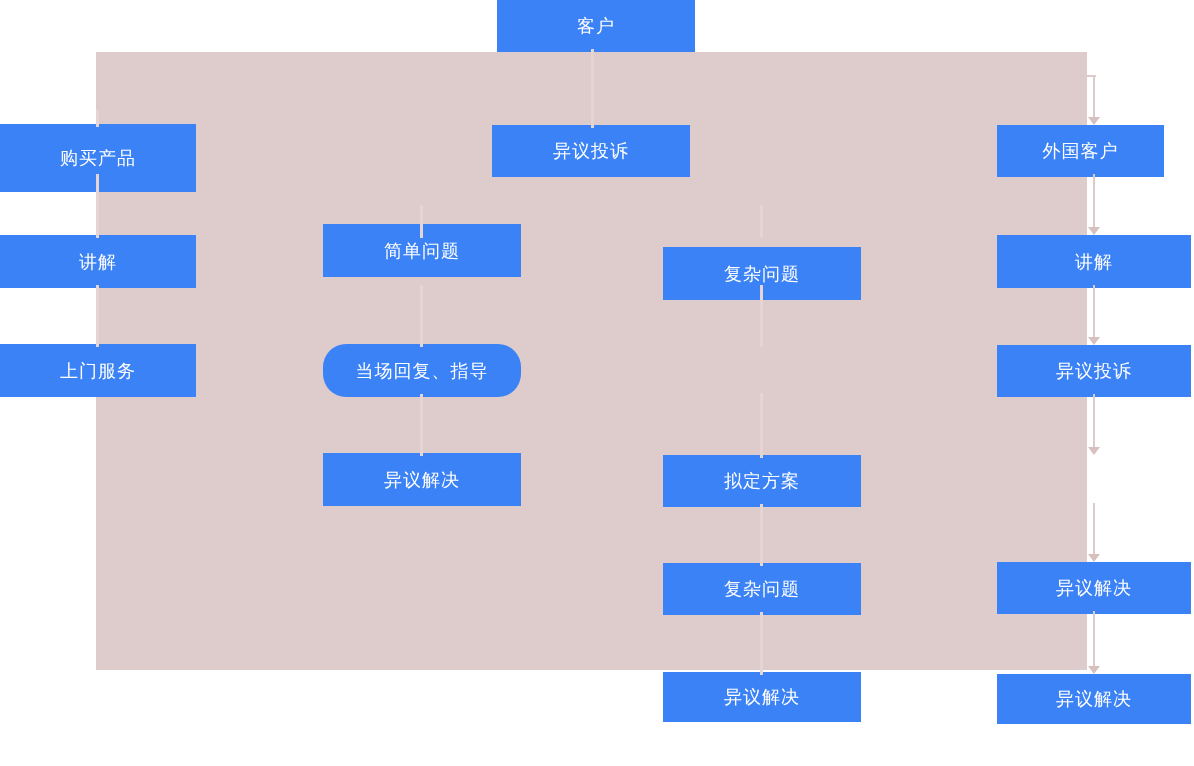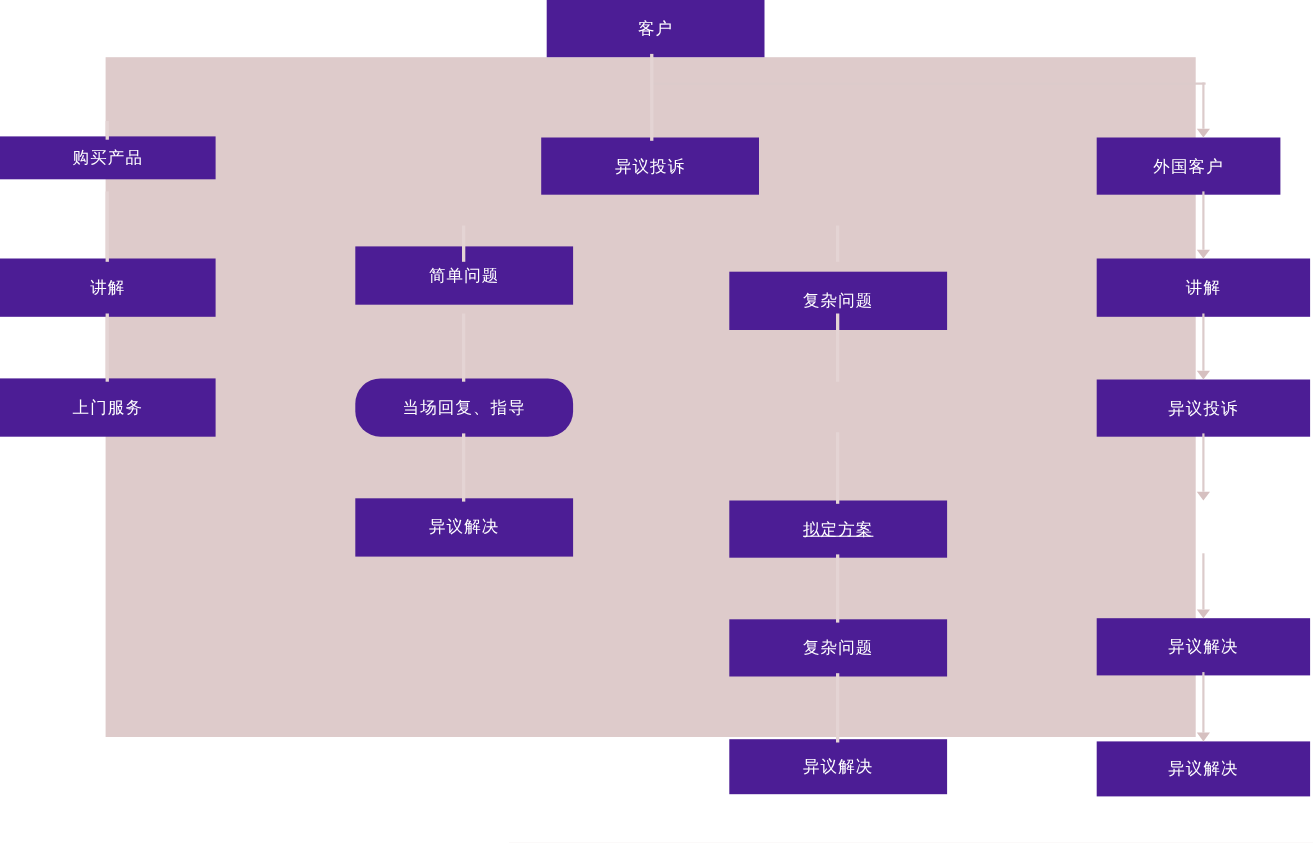--- a/index.html
+++ b/index.html
@@ -18,26 +18,26 @@
   #bg-panel {
     position: absolute;
     left: 96px;
     top: 52px;
     width: 991px;
     height: 618px;
     background: #decbcb;
   }
   .node {
     position: absolute;
-    background: #4c1d95;
+    background: #3b82f6;
     color: #ffffff;
     display: flex;
     align-items: center;
     justify-content: center;
-    font-size: 15px;
+    font-size: 18px;
     letter-spacing: 1px;
     text-align: center;
     box-sizing: border-box;
     white-space: nowrap;
   }
   .connector-v {
     position: absolute;
     width: 2px;
     background: #dccbcb;
   }
@@ -86,29 +86,29 @@
       <div class="connector-v ghost" style="left: 420px; top: 285px; height: 62px;"></div>
       <div class="connector-v ghost" style="left: 420px; top: 394px; height: 62px;"></div>
       <div class="connector-v ghost" style="left: 760px; top: 205px; height: 33px;"></div>
       <div class="connector-v ghost" style="left: 760px; top: 285px; height: 62px;"></div>
       <div class="connector-v ghost" style="left: 760px; top: 393px; height: 65px;"></div>
       <div class="connector-v ghost" style="left: 760px; top: 504px; height: 62px;"></div>
       <div class="connector-v ghost" style="left: 760px; top: 612px; height: 63px;"></div>
     </div>
   <div id="node-layer" style="position: absolute; inset: 0px; z-index: 1;">
       <div class="node" style="left: 497px; top: 0px; width: 198px; height: 52px;">客户</div>
-      <div class="node" style="left: 0px; top: 124px; width: 196px; height: 39px;">购买产品</div>
+      <div class="node" style="left: 0px; top: 124px; width: 196px; height: 68px;">购买产品</div>
       <div class="node" style="left: 0px; top: 235px; width: 196px; height: 53px;">讲解</div>
       <div class="node" style="left: 0px; top: 344px; width: 196px; height: 53px;">上门服务</div>
       <div class="node" style="left: 492px; top: 125px; width: 198px; height: 52px;">异议投诉</div>
       <div class="node" style="left: 323px; top: 224px; width: 198px; height: 53px;">简单问题</div>
       <div class="node" style="left: 323px; top: 344px; width: 198px; height: 53px; border-radius: 23px;">当场回复、指导</div>
       <div class="node" style="left: 323px; top: 453px; width: 198px; height: 53px;">异议解决</div>
       <div class="node" style="left: 663px; top: 235px; width: 198px; height: 53px; margin-top: 12px;">复杂问题</div>
-      <div class="node" style="left: 663px; top: 455px; width: 198px; height: 52px; text-decoration: underline;">拟定方案</div>
+      <div class="node" style="left: 663px; top: 455px; width: 198px; height: 52px;">拟定方案</div>
       <div class="node" style="left: 663px; top: 563px; width: 198px; height: 52px;">复杂问题</div>
       <div class="node" style="left: 663px; top: 672px; width: 198px; height: 50px;">异议解决</div>
       <div class="node" style="left: 997px; top: 125px; width: 167px; height: 52px;">外国客户</div>
       <div class="node" style="left: 997px; top: 235px; width: 194px; height: 53px;">讲解</div>
       <div class="node" style="left: 997px; top: 345px; width: 194px; height: 52px;">异议投诉</div>
       <div class="node" style="left: 997px; top: 562px; width: 194px; height: 52px;">异议解决</div>
       <div class="node" style="left: 997px; top: 674px; width: 194px; height: 50px;">异议解决</div>
     </div>
 </div>
 

